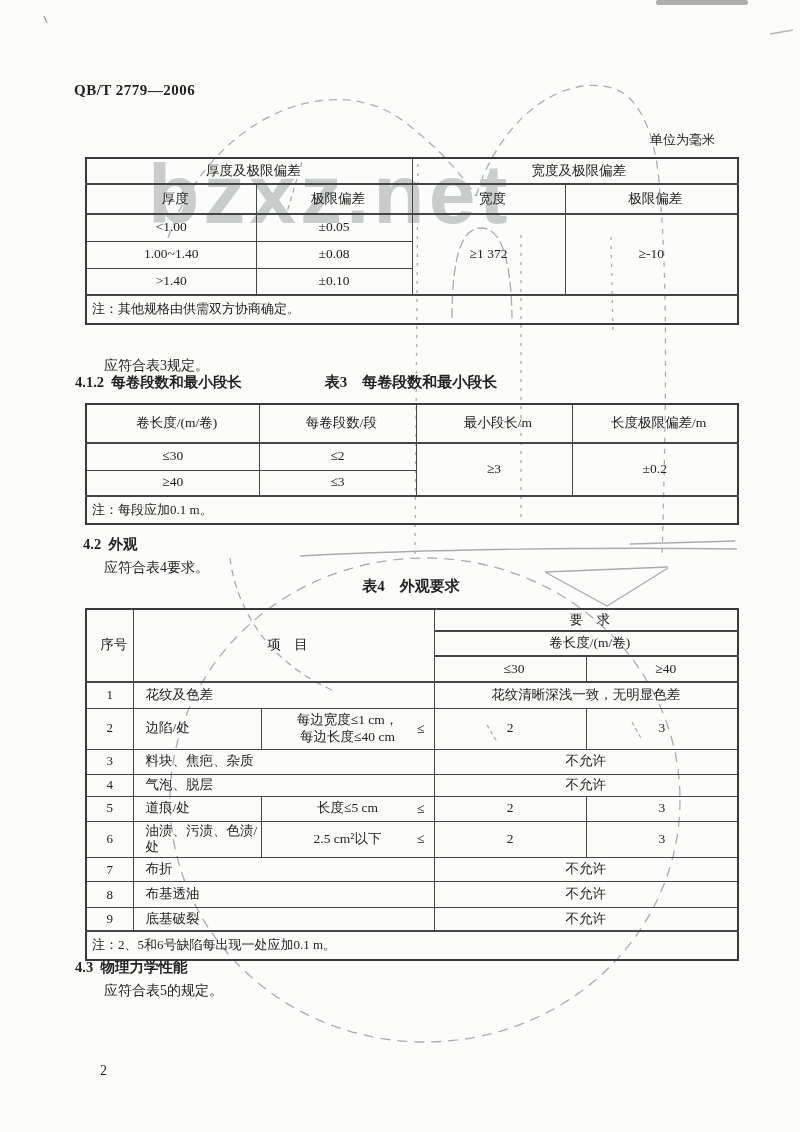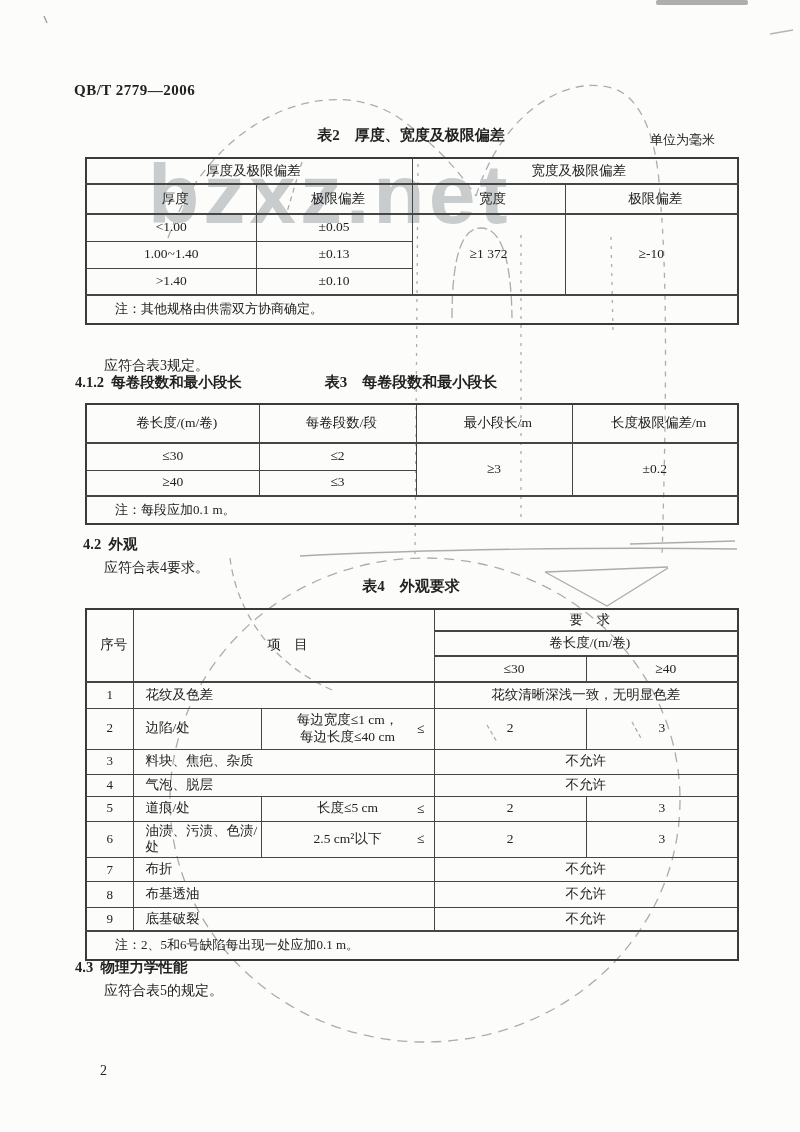--- a/index.html
+++ b/index.html
@@ -29,21 +29,21 @@
 
   table{border-collapse:collapse;table-layout:fixed;background:transparent;}
   .std{position:absolute;left:85px;width:652px;font-size:13.5px;}
   .std td,.std th{
     border:1px solid #454545;text-align:center;vertical-align:middle;
     font-weight:normal;padding:1px 2px;line-height:1.25;
   }
   .std{border:2px solid #3a3a3a;}
   .std tr.hdr > *{border-bottom-width:2px;padding-left:10px;}
   .std td.note{
-    text-align:left;padding-left:28px;font-size:13px;border-top-width:2px;
+    text-align:left;padding-left:5px;font-size:13px;border-top-width:2px;
   }
   .item-cell{text-align:left !important;padding-left:12px !important;}
   .cond-cell{position:relative;}
   .cond-op{position:absolute;right:9px;top:50%;transform:translateY(-50%);}
   .t4 .seq{font-size:13px;}
 </style>
 </head>
 <body>
 
 <div class="page">
@@ -68,21 +68,20 @@
       <ellipse cx="425" cy="800" rx="255" ry="242" stroke-dasharray="10 7"></ellipse>
       <path d="M487,725 L497,742 M632,722 L642,740" stroke-dasharray="4 3"></path>
     </g>
   </svg>
 
   <div class="watermark">bzxz.net</div>
 
   <div class="content">
     <div class="abs doc-number">QB/T 2779—2006</div>
 
-    <div class="abs tbl-caption" style="top:126px;">表2　厚度、宽度及极限偏差</div>
     <div class="abs unit-note">单位为毫米</div>
     <table class="std" style="top:157px;">
       <colgroup>
           <col style="width:170px">
           <col style="width:156px">
           <col style="width:153px">
           <col style="width:173px">
         </colgroup>
       <tbody>
           <tr class="hdr" style="height:26px;">
@@ -96,21 +95,21 @@
         <th>极限偏差</th>
       </tr>
       <tr style="height:27px;">
         <td>&lt;1.00</td>
         <td>±0.05</td>
         <td rowspan="3">≥1 372</td>
         <td rowspan="3">≥-10</td>
       </tr>
       <tr style="height:27px;">
         <td>1.00~1.40</td>
-        <td>±0.13</td>
+        <td>±0.08</td>
       </tr>
       <tr style="height:27px;">
         <td>&gt;1.40</td>
         <td>±0.10</td>
       </tr>
       <tr style="height:29px;">
         <td class="note" colspan="4">注：其他规格由供需双方协商确定。</td>
       </tr>
     </tbody>
       </table>

